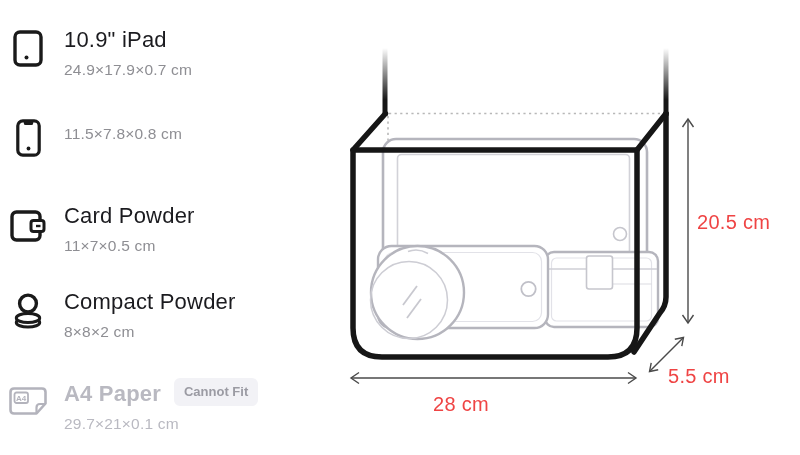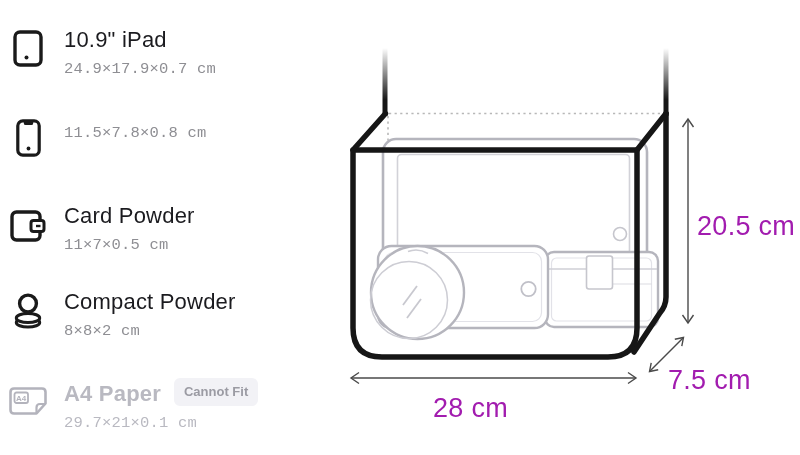--- a/index.html
+++ b/index.html
@@ -16,32 +16,32 @@
     width:44px;height:48px;display:flex;align-items:center;justify-content:center;
     flex:0 0 44px;
   }
   .texts{margin-left:14px;padding-top:4px;}
   .item-title{
     font-size:22px;line-height:24px;color:#1b1b1f;letter-spacing:.2px;
     white-space:nowrap;
   }
   .item-dims{
     font-size:15.5px;line-height:17px;color:#8e8e93;margin-top:9px;
-    letter-spacing:.2px;white-space:nowrap;font-family:Liberation Mono, monospace;
+    letter-spacing:.2px;white-space:nowrap;
   }
   .title-line{display:flex;align-items:flex-end;font-weight:bold;}
   .disabled-text{color:#b9b9c1;}
   .badge{
     display:inline-block;margin-left:13px;
     background:#f2f2f6;color:#9b9ba3;
     font-size:13px;line-height:17px;padding:5px 10px 6px 10px;border-radius:6px;
     white-space:nowrap;
   }
   .dim-label{
-    position:absolute;font-size:27px;color:#a21caf;letter-spacing:.3px;
+    position:absolute;font-size:20px;color:#ef4444;letter-spacing:.3px;
     white-space:nowrap;
   }
   #dim-height{left:697px;top:211px;}
   #dim-depth{left:668px;top:365px;}
   #dim-width{left:433px;top:393px;width:120px;text-align:left;}
   svg{display:block;}
   #bag-svg{position:absolute;left:0;top:0;}
 </style>
 </head>
 <body>
@@ -185,13 +185,13 @@
 
   <g stroke="#4a4a4a" stroke-width="1.4" fill="none">
     <line x1="649.5" y1="371.5" x2="683.5" y2="337.5"></line>
     <path d="M658.2,369.8 L649.5,371.5 L651.2,362.8"></path>
     <path d="M674.8,339.2 L683.5,337.5 L681.8,346.2"></path>
   </g>
 </svg>
 
 <div class="dim-label" id="dim-height">20.5 cm</div>
 <div class="dim-label" id="dim-width">28 cm</div>
-<div class="dim-label" id="dim-depth">7.5 cm</div>
+<div class="dim-label" id="dim-depth">5.5 cm</div>
 
 </body></html>

